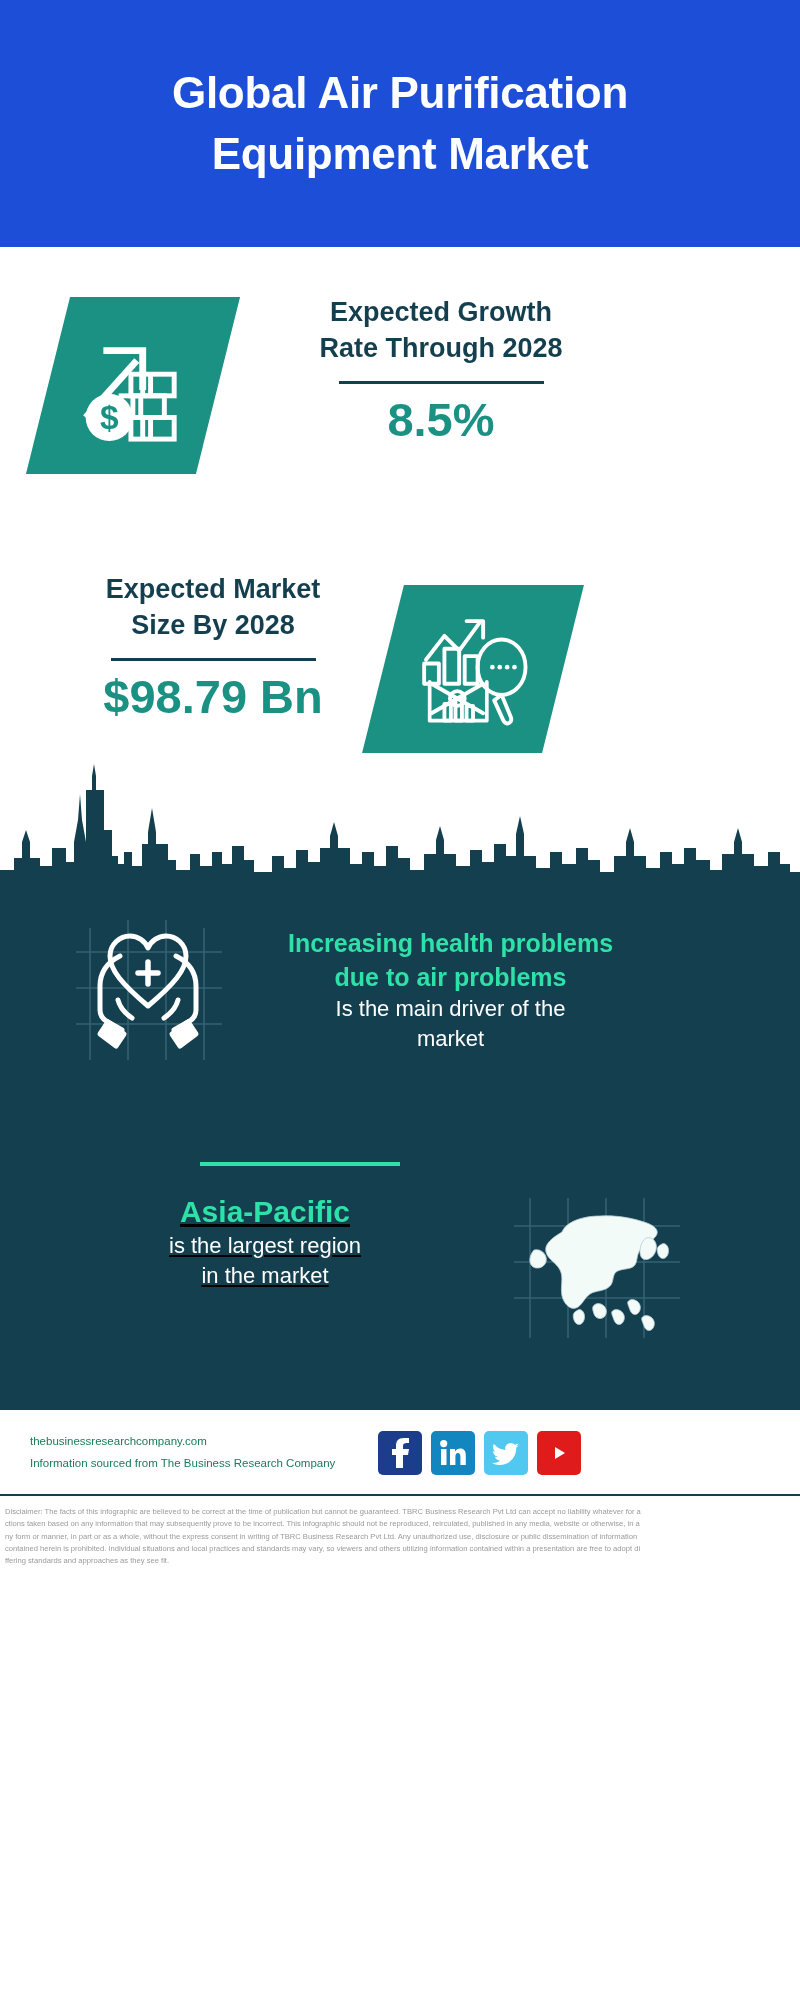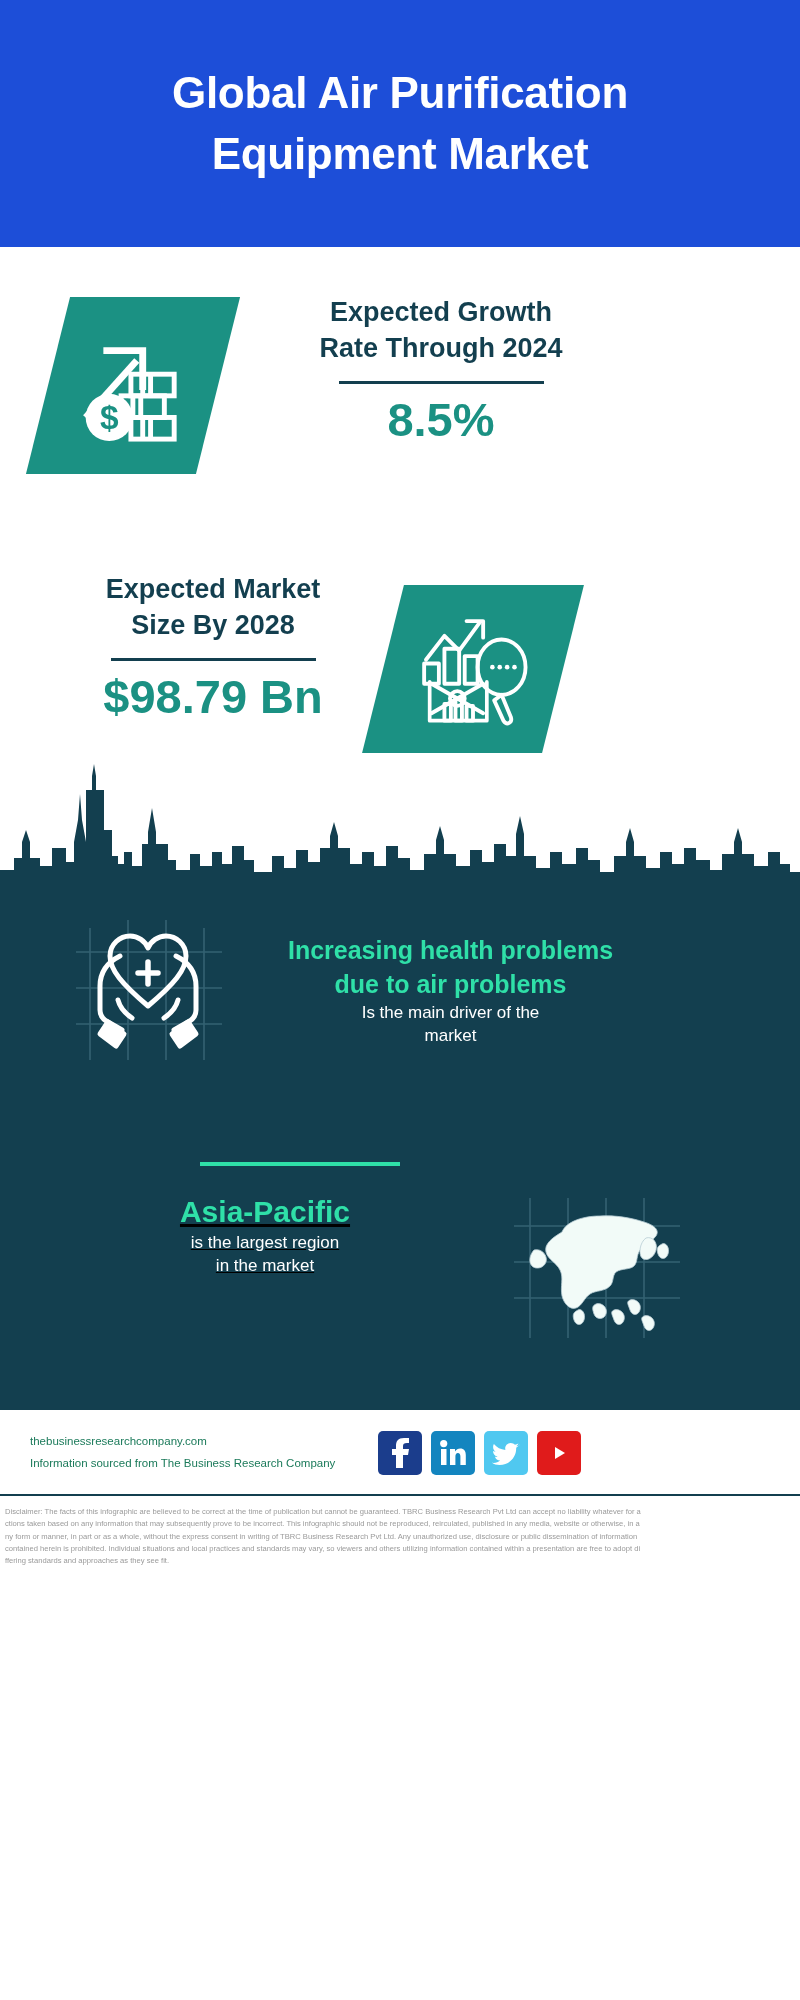--- a/index.html
+++ b/index.html
@@ -77,21 +77,21 @@
   }
   .row { position:absolute; display:flex; align-items:center;margin-left:14px; }
 
   .driver-row { left:0; top:25px; width:800px; }
   .driver-icon { width:190px; height:160px; margin-left:48px; flex:none; position:relative; }
   .driver-text { width:385px; text-align:center; margin-left:6px; }
   .accent-head {
     color:#2fe0a8; font-size:25px; font-weight:bold; line-height:1.36;
   }
   .white-sub {
-    color:#ffffff; font-size:17px; font-weight:normal; line-height:1.38;
+    color:#ffffff; font-size:22px; font-weight:normal; line-height:1.38;
   }
 
   .rule-accent {
     position:absolute; left:200px; top:1162px;
     width:200px; height:4px; background:#2fe0a8;
   }
 
   .region-row { left:0; top:1192px; width:712px; display:flex; align-items:flex-start;text-decoration:underline; }
   .region-text { width:430px; text-align:center; margin-left:36px; }
   .region-head {
@@ -161,21 +161,21 @@
         </g>
         <circle cx="36" cy="92" r="24" fill="#ffffff" stroke="none"></circle>
         <text x="36" y="104" font-size="34" font-family="Liberation Sans, sans-serif" font-weight="bold" fill="#1b9183" stroke="none" text-anchor="middle">$</text>
       </svg>
     </div>
   </div>
 
   <div class="stat1-text">
     <div class="stat-label">
       <span>Expected Growth</span><br>
-      <span>Rate Through 2024</span>
+      <span>Rate Through 2028</span>
     </div>
     <div class="rule-dark"></div>
     <div class="stat-value">8.5%</div>
   </div>
 
   <div class="stat2-text">
     <div class="stat-label">
       <span>Expected Market</span><br>
       <span>Size By 2028</span>
     </div>

